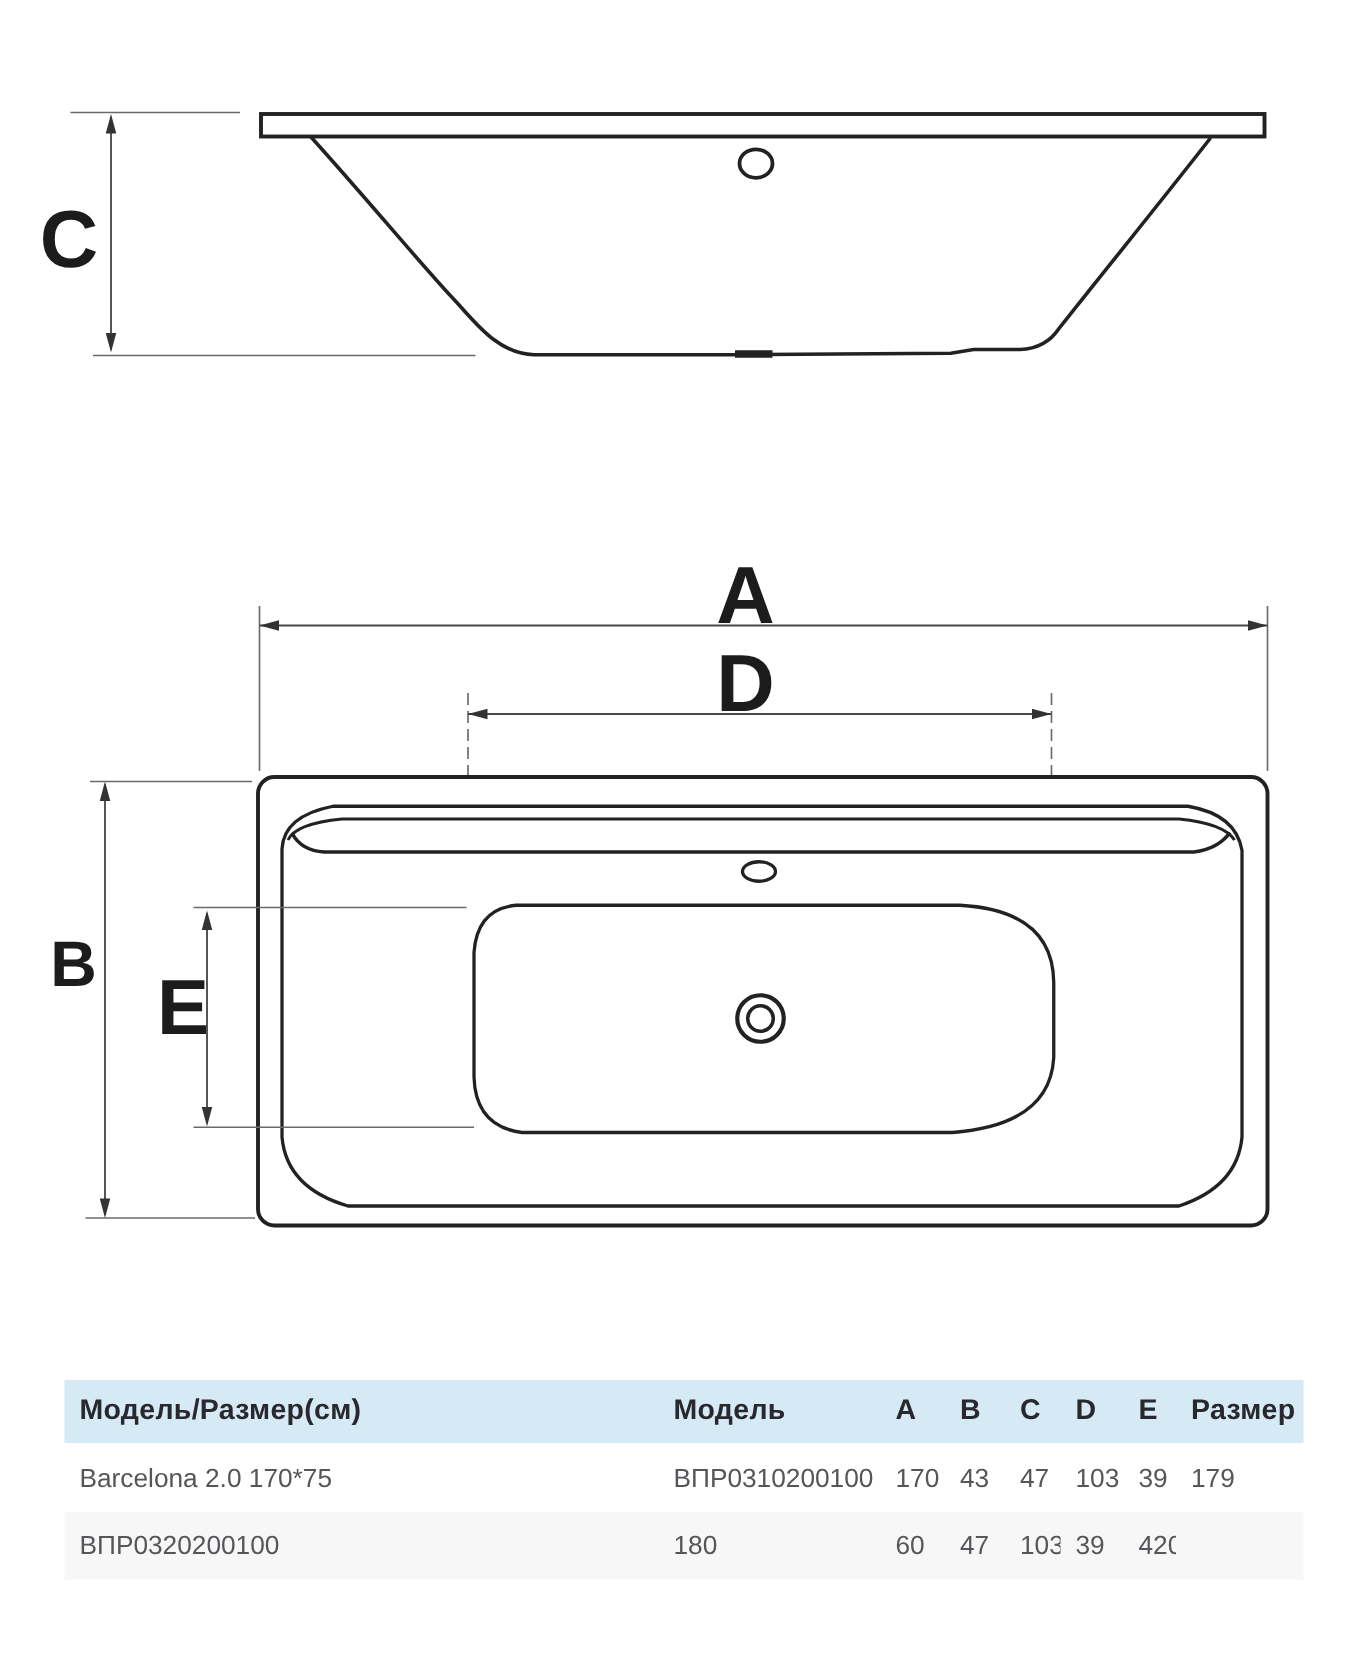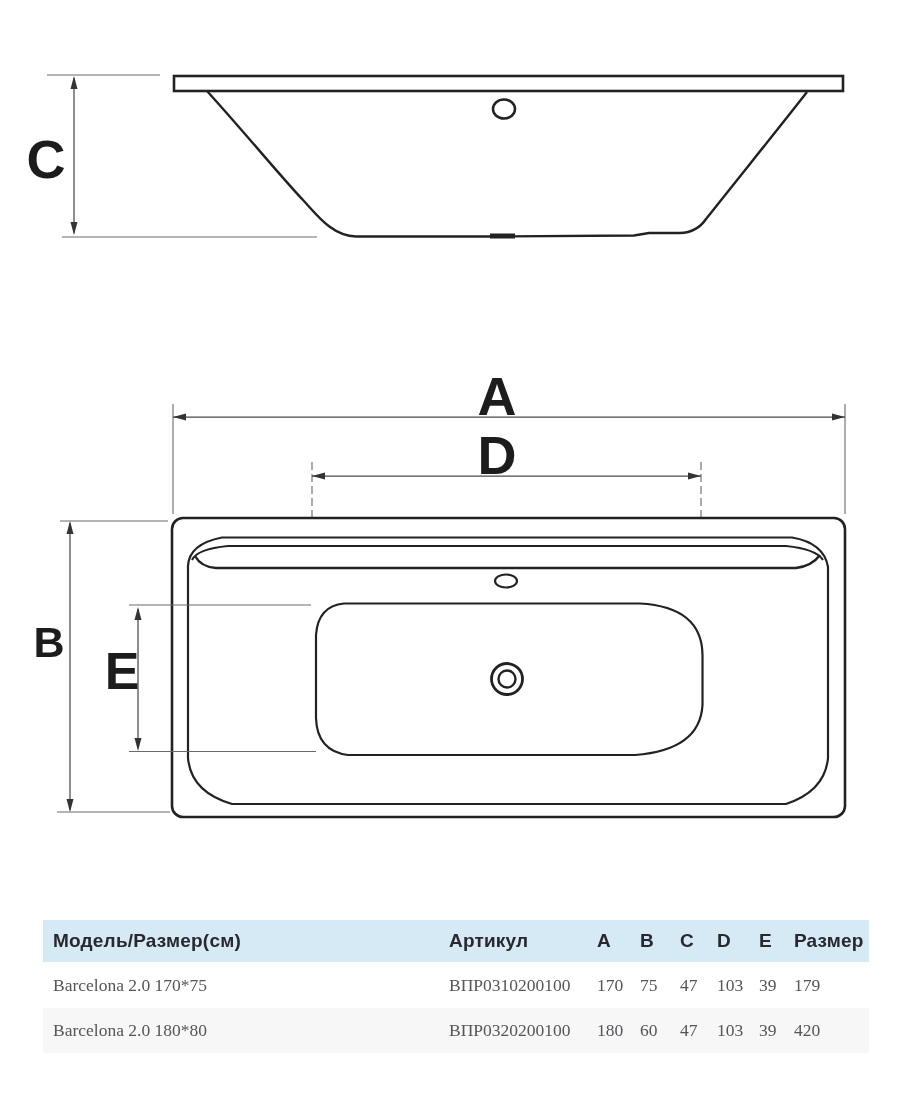--- a/index.html
+++ b/index.html
@@ -6,21 +6,21 @@
   body{width:905px;height:1109px;position:relative;font-family:"Liberation Sans",sans-serif;overflow:hidden;}
 
   .drawing{position:absolute;left:0;top:0;}
   .dim-label{font-family:"Liberation Sans",sans-serif;font-weight:bold;fill:#1c1c1c;}
 
   
   .spec-table{position:absolute;left:43px;top:920px;width:826px;color:#515157;}
   .tr{display:grid;grid-template-columns:396px 148px 43px 40px 37px 42px 35px 85px;align-items:center;}
   .tr > div{padding-left:10px;white-space:nowrap;overflow:hidden;}
   .thead{height:42px;background:#d6eaf5;font-weight:bold;font-size:19px;color:#28282e;letter-spacing:.2px;}
-  .trow{height:46px;font-size:17.5px;color:#55555a;font-family:Liberation Serif, serif;}
+  .trow{height:46px;font-size:17.5px;color:#55555a;}
   .trow.alt{height:45px;background:#f7f7f7;}
 </style>
 </head>
 <body>
 
 <svg class="drawing" width="905" height="880" viewBox="0 0 905 880">
 
   <g>
 
     <rect x="174" y="76" width="669" height="15" fill="#ffffff" stroke="#222222" stroke-width="2.6"></rect>
@@ -96,42 +96,41 @@
       <polygon points="138,607 134.5,620 141.5,620" fill="#333333"></polygon>
       <polygon points="138,751 134.5,738 141.5,738" fill="#333333"></polygon>
     </g>
     <text x="122" y="689" text-anchor="middle" font-size="52" class="dim-label">E</text>
   </g>
 </svg>
 
 <div class="spec-table">
   <div class="tr thead">
     <div>Модель/Размер(см)</div>
-    <div>Артикул</div>
+    <div>Модель</div>
     <div>A</div>
     <div>B</div>
     <div>C</div>
     <div>D</div>
     <div>E</div>
     <div>Размер</div>
   </div>
 
   <div class="tr trow">
     <div>Barcelona 2.0 170*75</div>
     <div>ВПР0310200100</div>
     <div>170</div>
-    <div>75</div>
+    <div>43</div>
     <div>47</div>
     <div>103</div>
     <div>39</div>
     <div>179</div>
   </div>
 
   <div class="tr trow alt">
-    <div>Barcelona 2.0 180*80</div>
     <div>ВПР0320200100</div>
     <div>180</div>
     <div>60</div>
     <div>47</div>
     <div>103</div>
     <div>39</div>
     <div>420</div>
   </div>
 </div>
 

